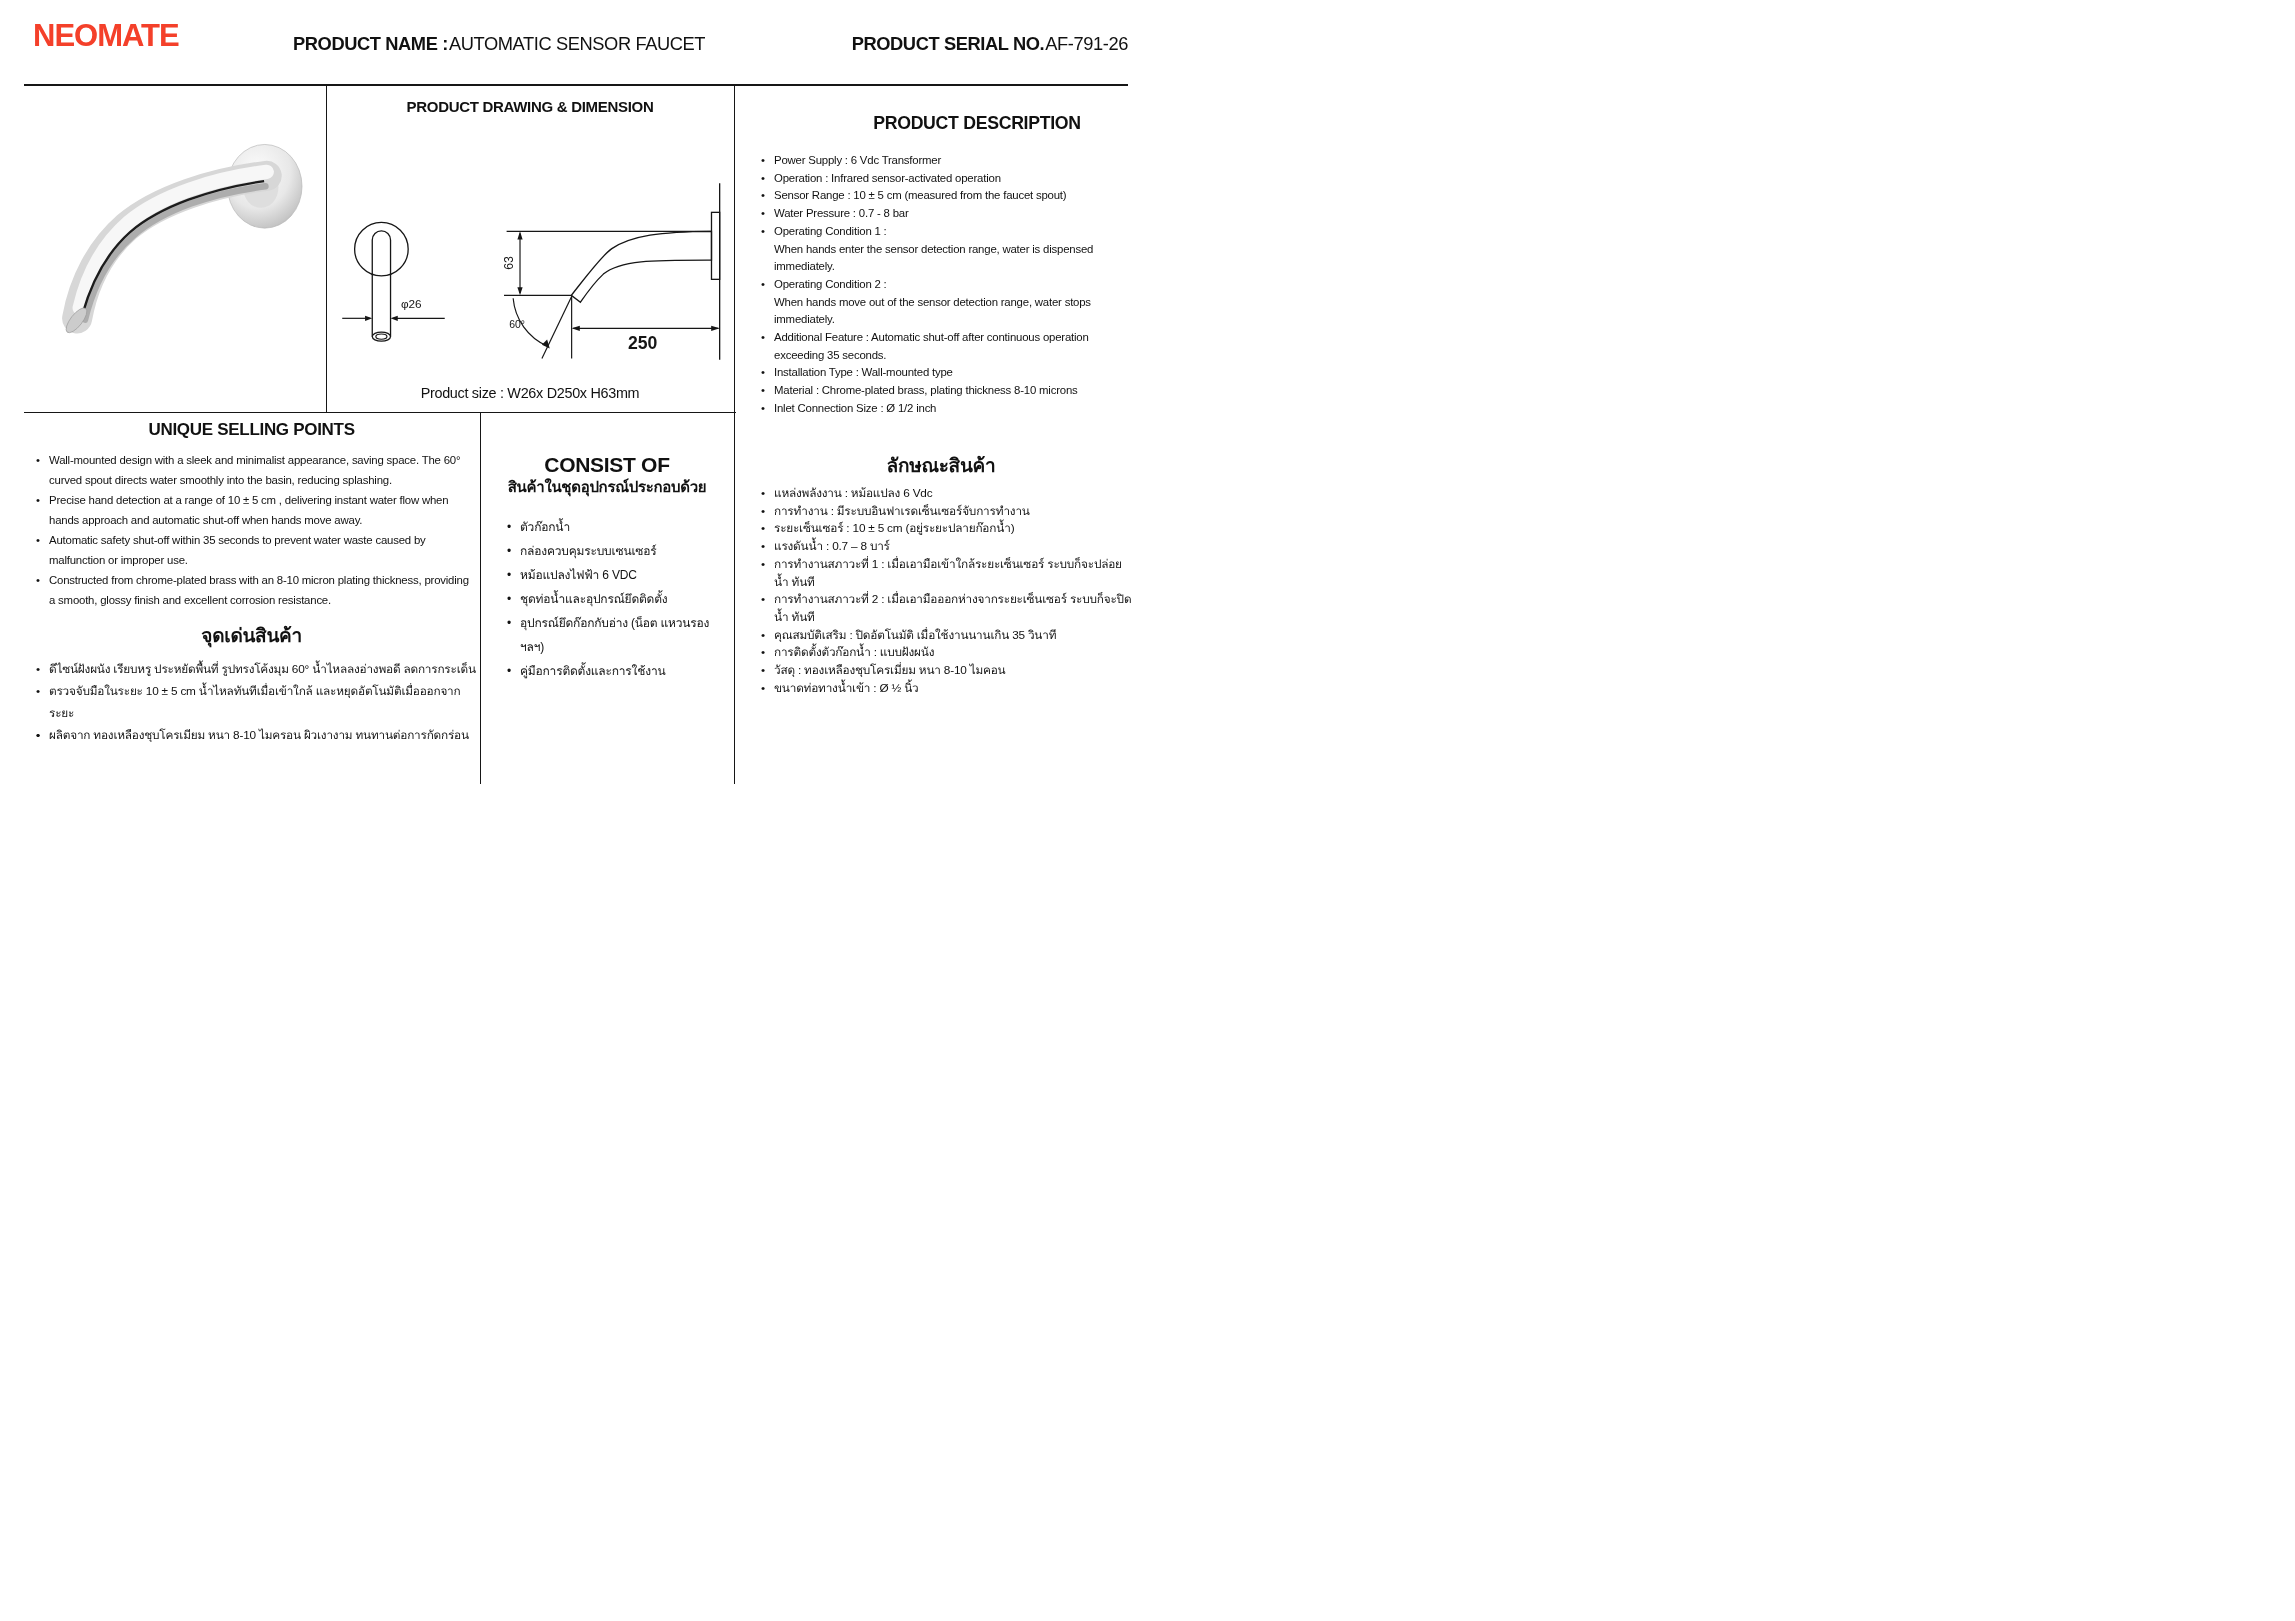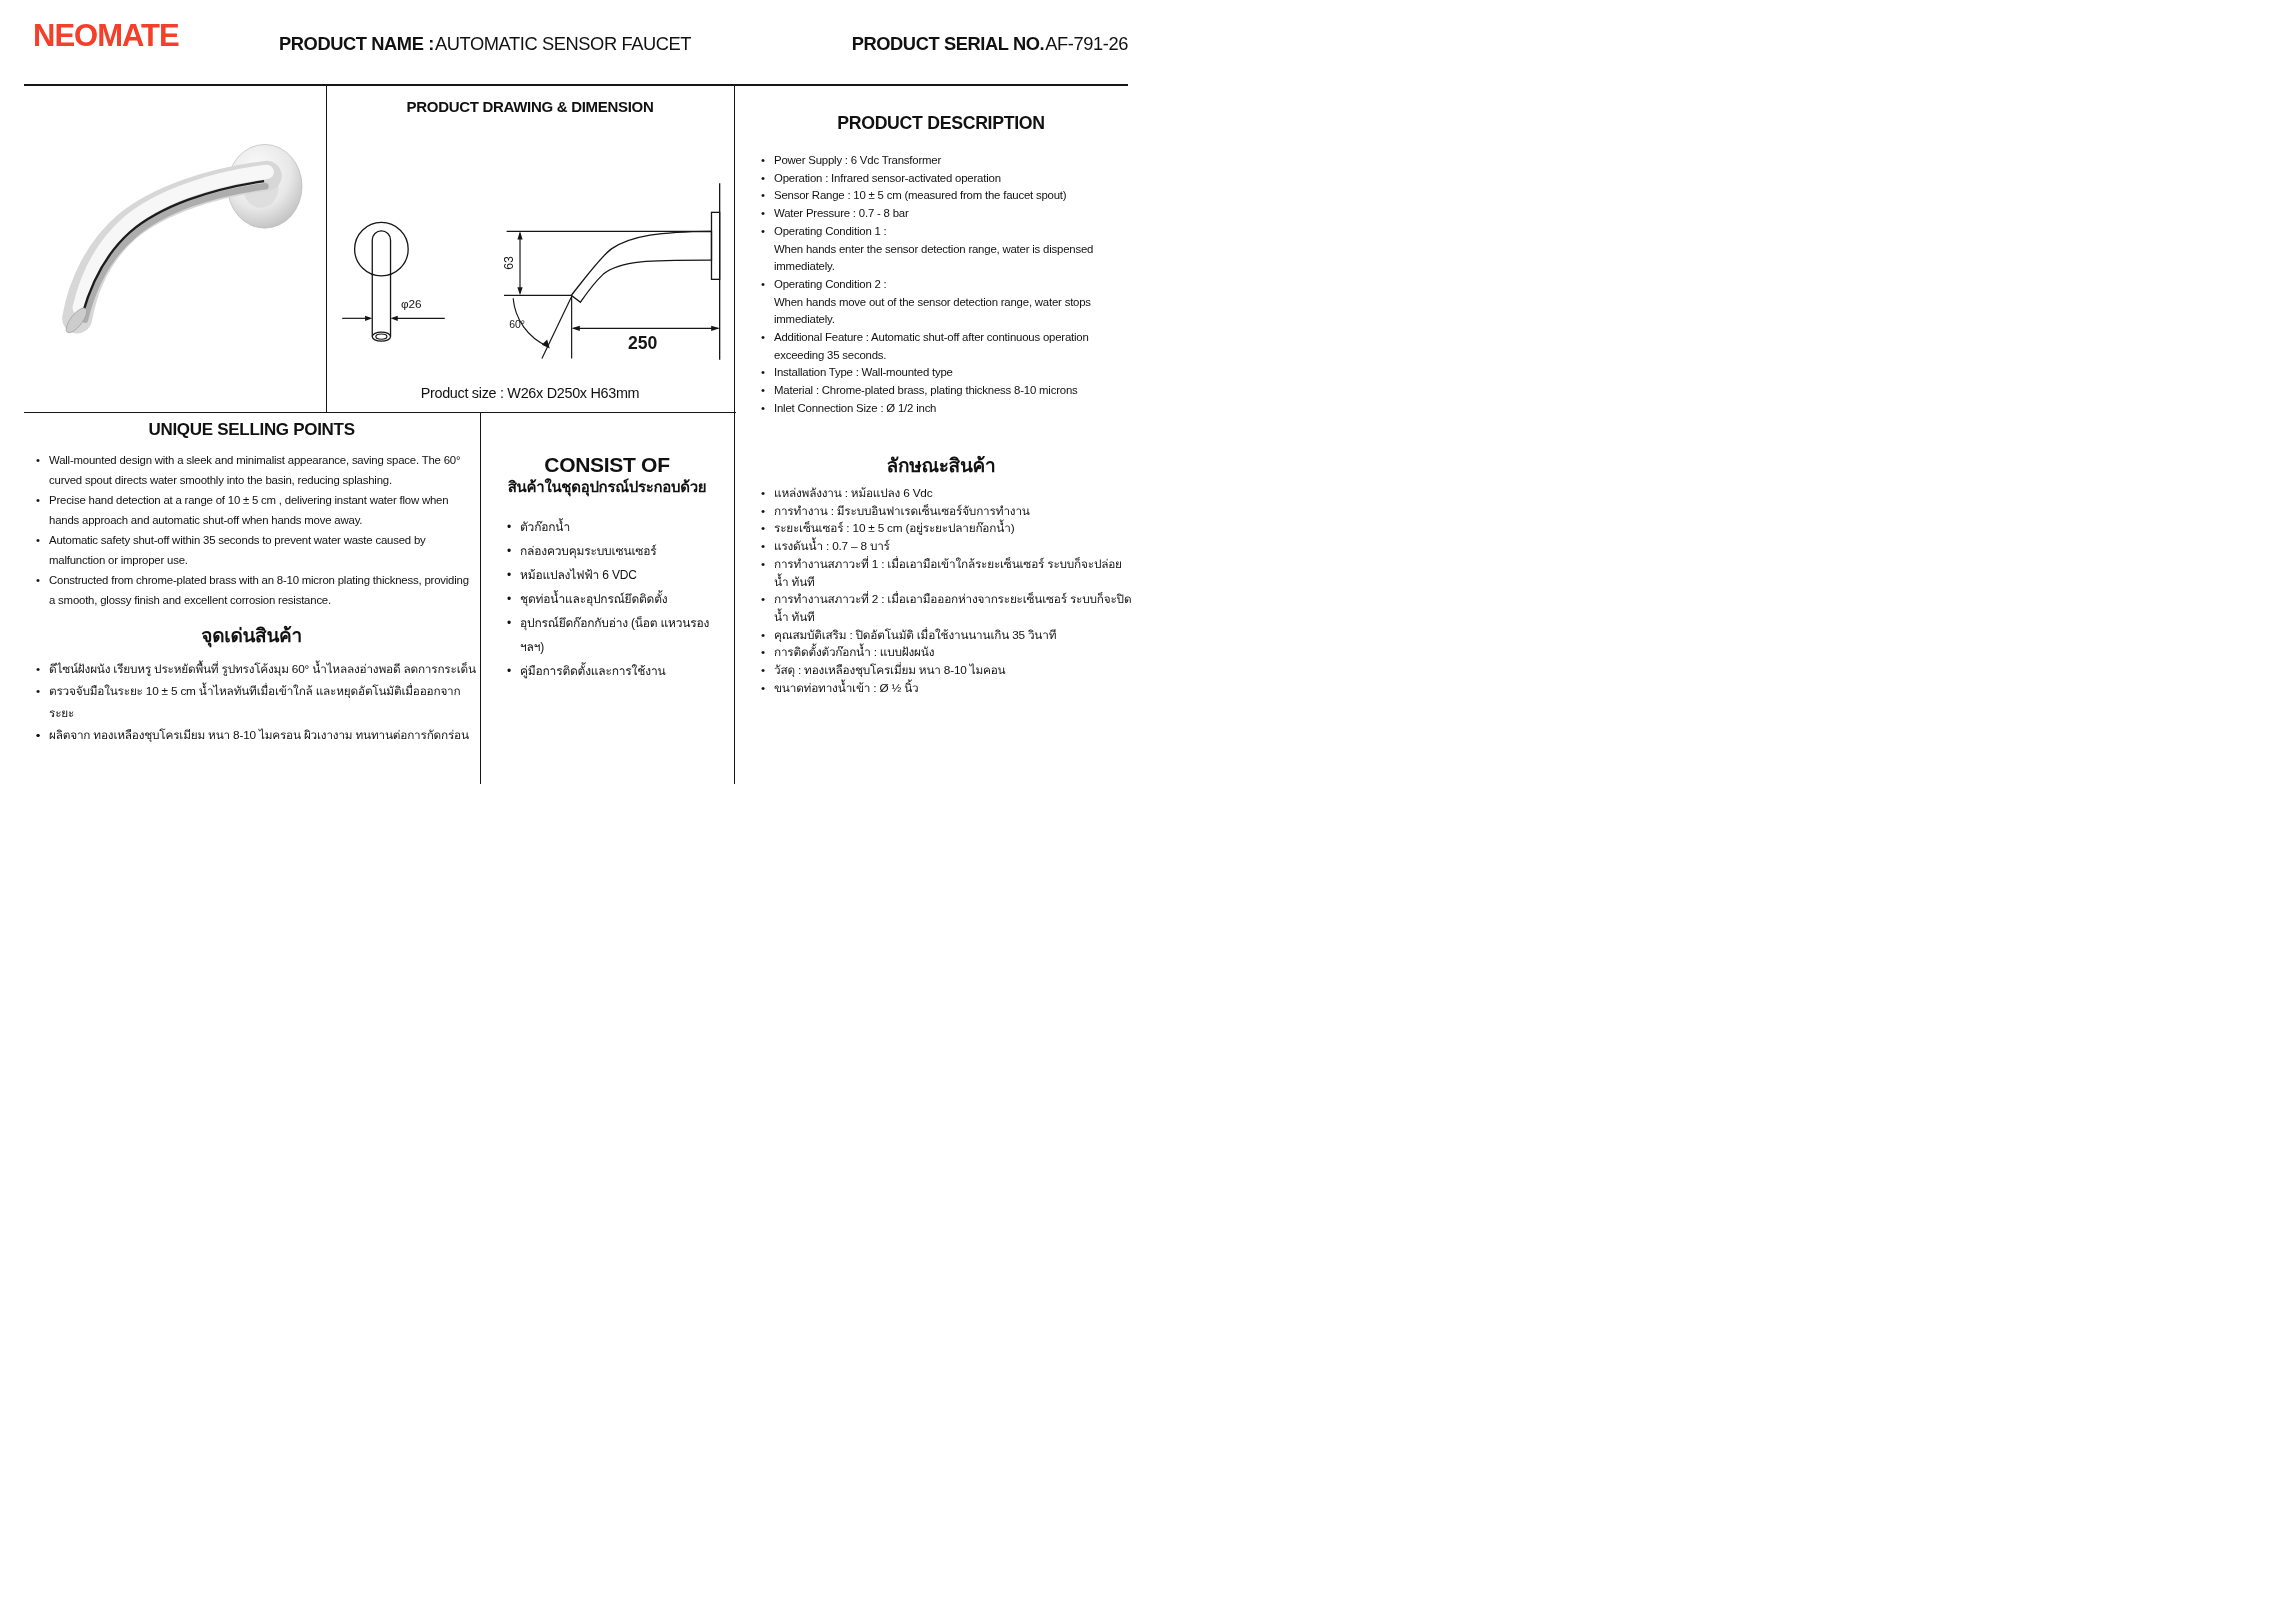--- a/index.html
+++ b/index.html
@@ -14,40 +14,40 @@
   #vline-a{left:326px;top:84px;width:1.3px;height:328px;}
   #vline-b{left:734px;top:84px;width:1.3px;height:700px;}
   #vline-c{left:480px;top:412px;width:1.3px;height:372px;}
   #hline-mid{left:23.6px;top:412px;width:712px;height:1.3px;}
 
   
   #logo{left:33px;top:18.3px;font-size:31px;font-weight:800;color:#F4402A;letter-spacing:-1px;}
   .hdr-line{top:33px;font-size:18.3px;white-space:nowrap;letter-spacing:-0.4px;}
   #product-name{left:279px;}
   #serial{right:20px;text-align:right;}
-  .hdr-label{font-weight:800;}
+  .hdr-label{font-weight:800;margin-left:14px;}
   .hdr-value{font-weight:400;margin-left:1px;}
 
   
   .sec-title{position:absolute;text-align:center;font-weight:800;letter-spacing:-0.3px;}
 
   
   .list{position:absolute;}
   .li{position:relative;padding-left:15px;}
   .li .bul{position:absolute;left:2px;top:0;}
   .li .txt{letter-spacing:-0.2px;}
 
   #desc-list{left:759px;top:152px;width:370px;font-size:11.4px;line-height:17.7px;}
   #usp-list{left:34px;top:450px;width:442px;font-size:11.4px;line-height:20px;}
   #usp-thai-list{left:34px;top:658px;width:444px;font-size:11.8px;line-height:22px;}
   #consist-list{left:505px;top:515px;width:222px;font-size:12px;line-height:24px;}
   #spec-thai-list{left:759px;top:485px;width:374px;font-size:11.8px;line-height:17.7px;}
 
   #drawing-title{left:326px;top:98px;width:408px;font-size:15px;}
-  #desc-title{left:734px;top:113px;width:414px;font-size:17.7px;}
+  #desc-title{left:734px;top:113px;width:414px;font-size:17.7px;padding-left:36px;}
   #usp-title{left:23.6px;top:420px;width:456px;font-size:17px;}
   #usp-thai-title{left:23.6px;top:620px;width:456px;font-size:19px;}
   #consist-title-en{left:480px;top:453px;width:254px;font-size:21px;}
   #consist-title-th{left:480px;top:475px;width:254px;font-size:15px;}
   #spec-thai-title{left:734px;top:450px;width:414px;font-size:19px;}
 
   #product-size{position:absolute;left:326px;top:385px;width:408px;text-align:center;
                 font-size:14.4px;letter-spacing:-0.3px;}
 
   svg{position:absolute;overflow:visible;}

